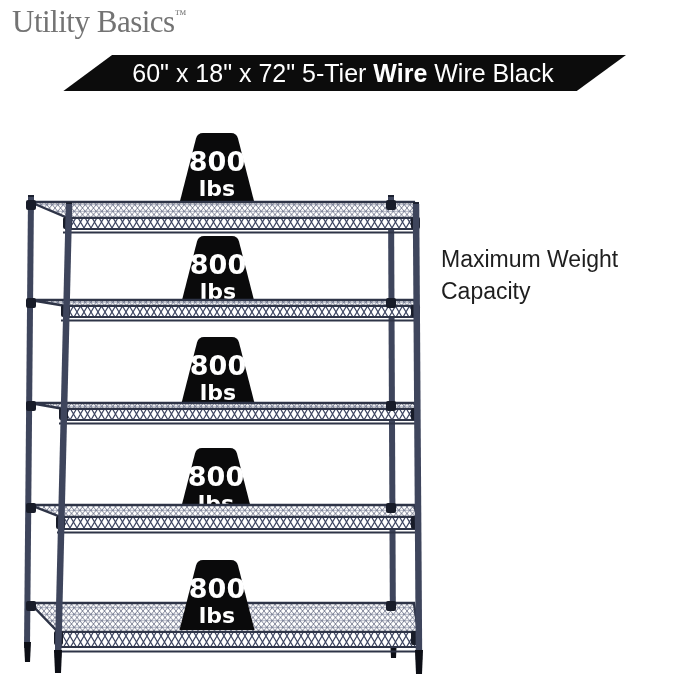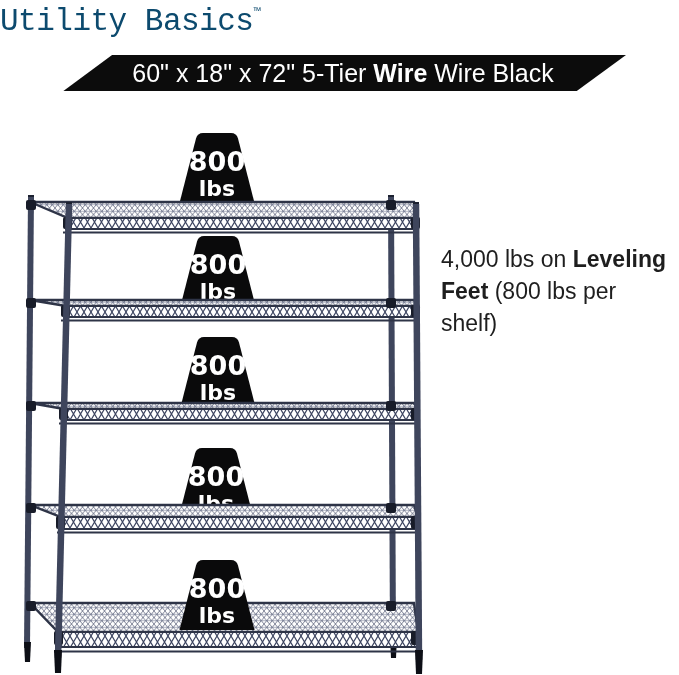--- a/index.html
+++ b/index.html
@@ -2,22 +2,22 @@
 <html><head>
 <meta charset="utf-8">
 <style>
   html,body{margin:0;padding:0;}
   body{
     width:679px;height:675px;position:relative;background:#ffffff;
     font-family:"Liberation Sans",sans-serif;color:#1e1e1e;overflow:hidden;
   }
   
   .brand{
-    position:absolute;left:0;top:4px;font-size:31px;letter-spacing:-.5px;
-    color:#0c4a6e;font-family:Liberation Mono, monospace;
+    position:absolute;left:12px;top:4px;font-size:31px;letter-spacing:-.5px;
+    color:#737373;font-family:Liberation Serif, serif;
   }
   .brand sup{font-size:12px;vertical-align:14px;letter-spacing:0;}
   
   .banner{
     position:absolute;left:60px;top:55px;width:566px;height:36px;
     background:#0c0c0c;color:#ffffff;
     clip-path:polygon(9.2% 0,100% 0,91.3% 100%,0.6% 100%);
     display:flex;align-items:center;justify-content:center;
     font-size:25px;white-space:nowrap;
   }
@@ -148,14 +148,14 @@
     <rect x="66" y="202" width="6" height="6" fill="#1c2130"></rect>
     <rect x="413" y="202" width="6" height="6" fill="#1c2130"></rect>
     <line x1="69" y1="204" x2="58" y2="658" class="wire" stroke-width="6.5"></line>
     <line x1="416" y1="204" x2="419" y2="660" class="wire" stroke-width="6.5"></line>
     <polygon points="54,650 62,650 61,673 55,673" fill="#0d0f16"></polygon>
     <polygon points="415,650 423,650 422,674 416,674" fill="#0d0f16"></polygon>
   </g>
 </svg>
 
 <aside class="specs">
-  <p><span>4,000 lbs on </span><b>Leveling Feet</b><span> (800 lbs per shelf)</span></p>
+  <h2>Maximum Weight Capacity</h2>
 </aside>
 
 </body></html>

